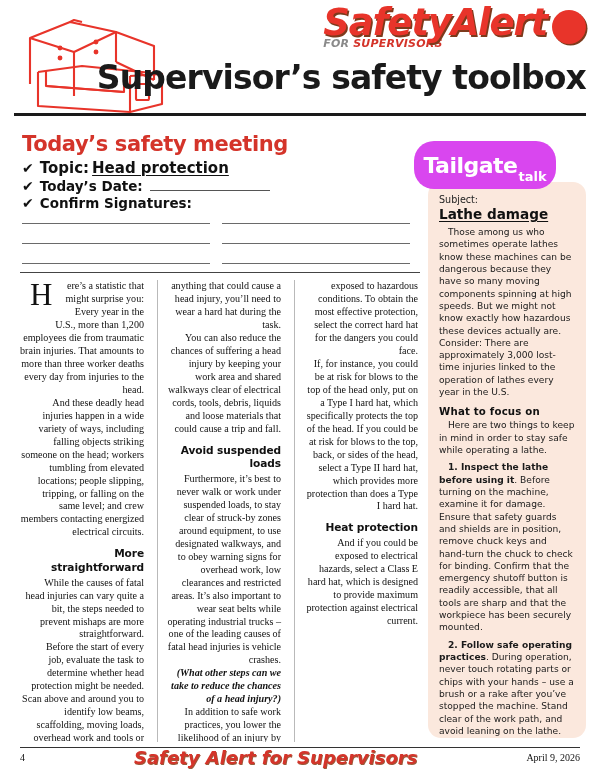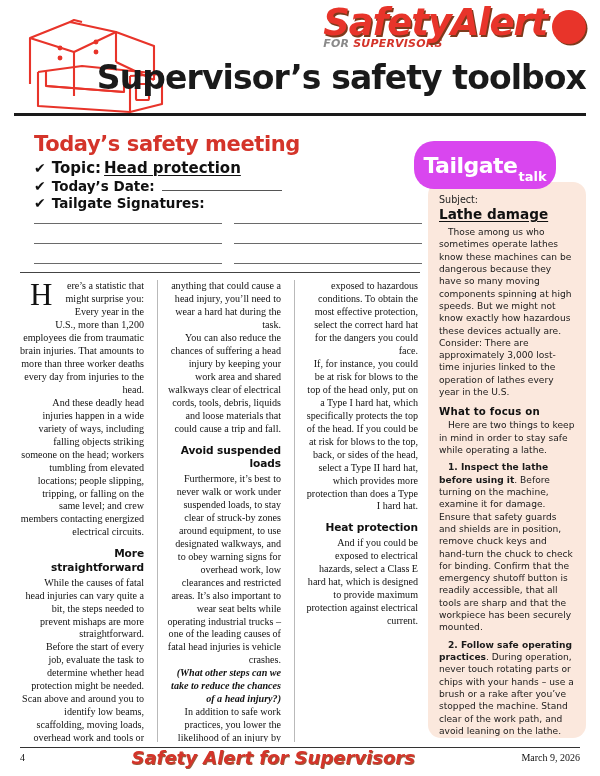--- a/index.html
+++ b/index.html
@@ -95,21 +95,21 @@
     left: 14px;
     right: 14px;
     bottom: 6px;
     height: 3px;
     background: #1a1a1a;
   }
 
   
   .meeting {
     position: absolute;
-    left: 34px;
+    left: 22px;
     top: 132px;
     width: 388px;
   }
 
   .meeting-title {
     font-family: "DejaVu Sans", sans-serif;
     font-weight: bold;
     font-size: 21px;
     color: #d4342a;
     letter-spacing: -0.4px;
@@ -395,21 +395,21 @@
     </div>
 
     <div class="meet-row small">
       <span class="check">✔</span>
       <span>Today’s Date:</span>
       <span class="date-blank"></span>
     </div>
 
     <div class="meet-row small">
       <span class="check">✔</span>
-      <span>Tailgate Signatures:</span>
+      <span>Confirm Signatures:</span>
     </div>
 
     <div class="sig-grid">
       <div class="sig-line"></div>
       <div class="sig-line"></div>
       <div class="sig-line"></div>
       <div class="sig-line"></div>
       <div class="sig-line"></div>
       <div class="sig-line"></div>
     </div>
@@ -464,16 +464,16 @@
 
   <div class="tailgate-badge">
     <span class="tg-main">Tailgate</span>
     <span class="tg-sub">talk</span>
   </div>
 
   <div class="footer-rule"></div>
   <div class="footer">
     <span class="footer-page">4</span>
     <span class="footer-center">Safety Alert for Supervisors</span>
-    <span class="footer-date">March 9, 2026</span>
+    <span class="footer-date">April 9, 2026</span>
   </div>
 
 </div>
 
 </body></html>

